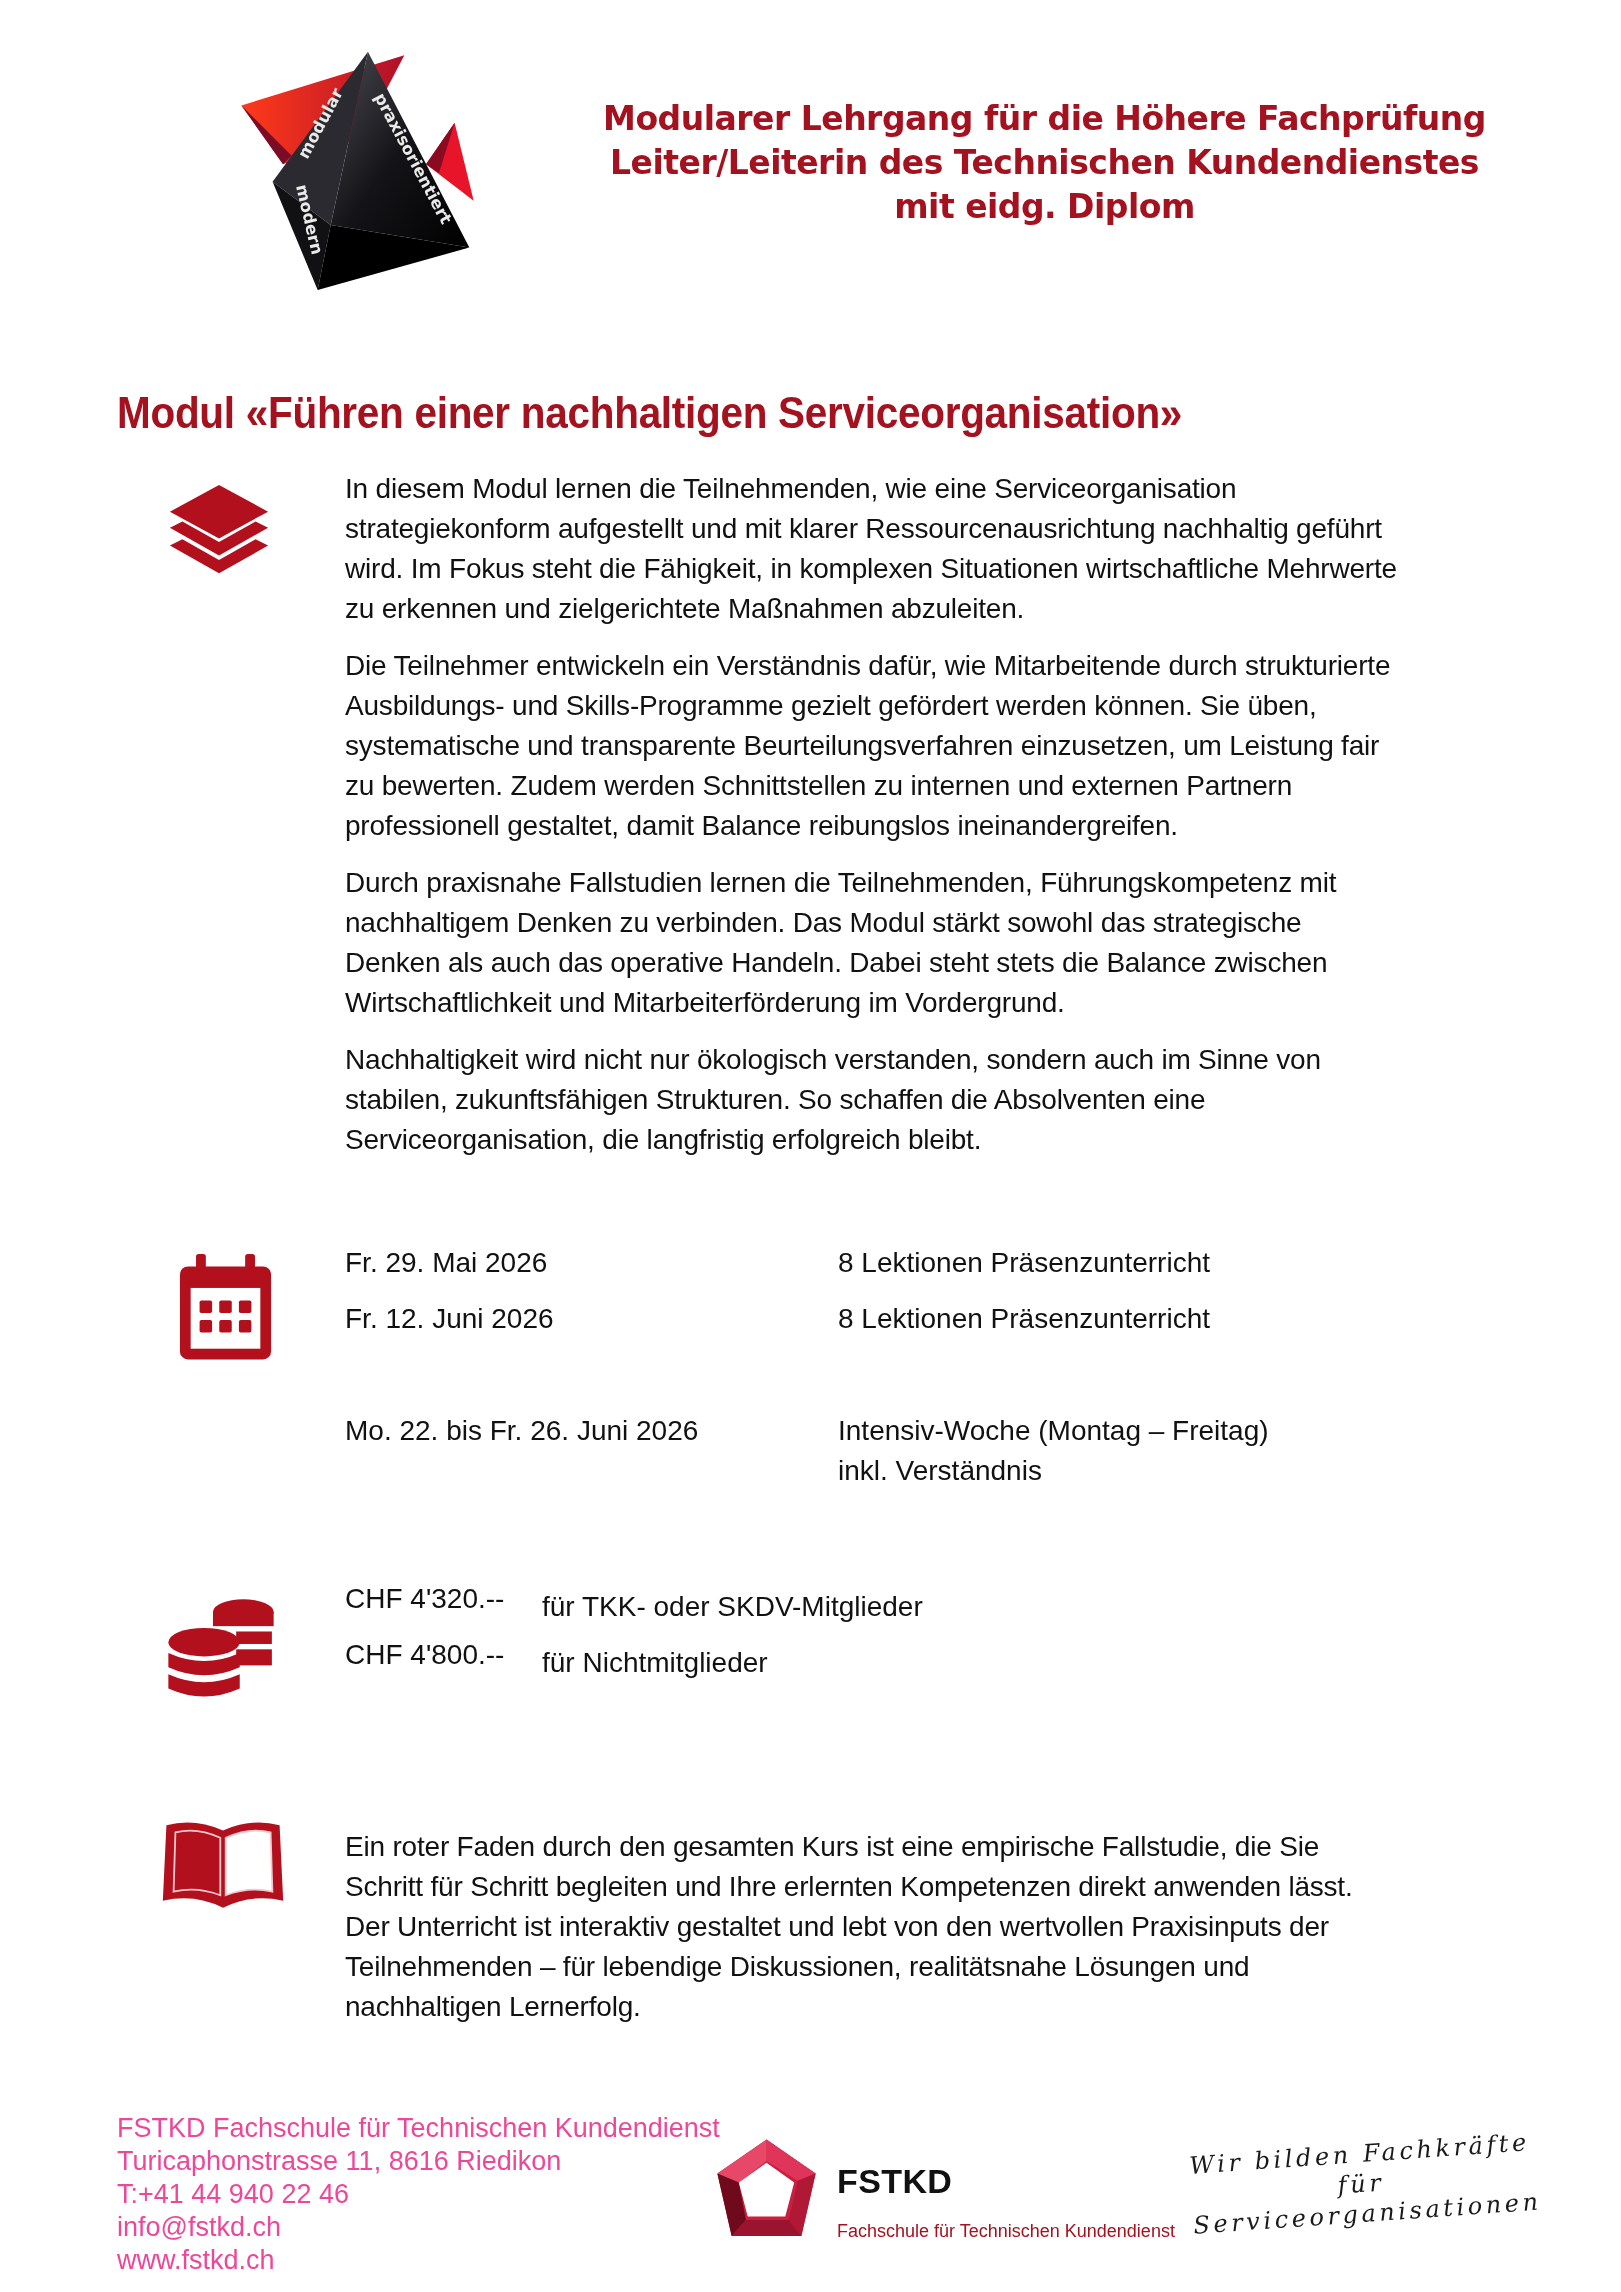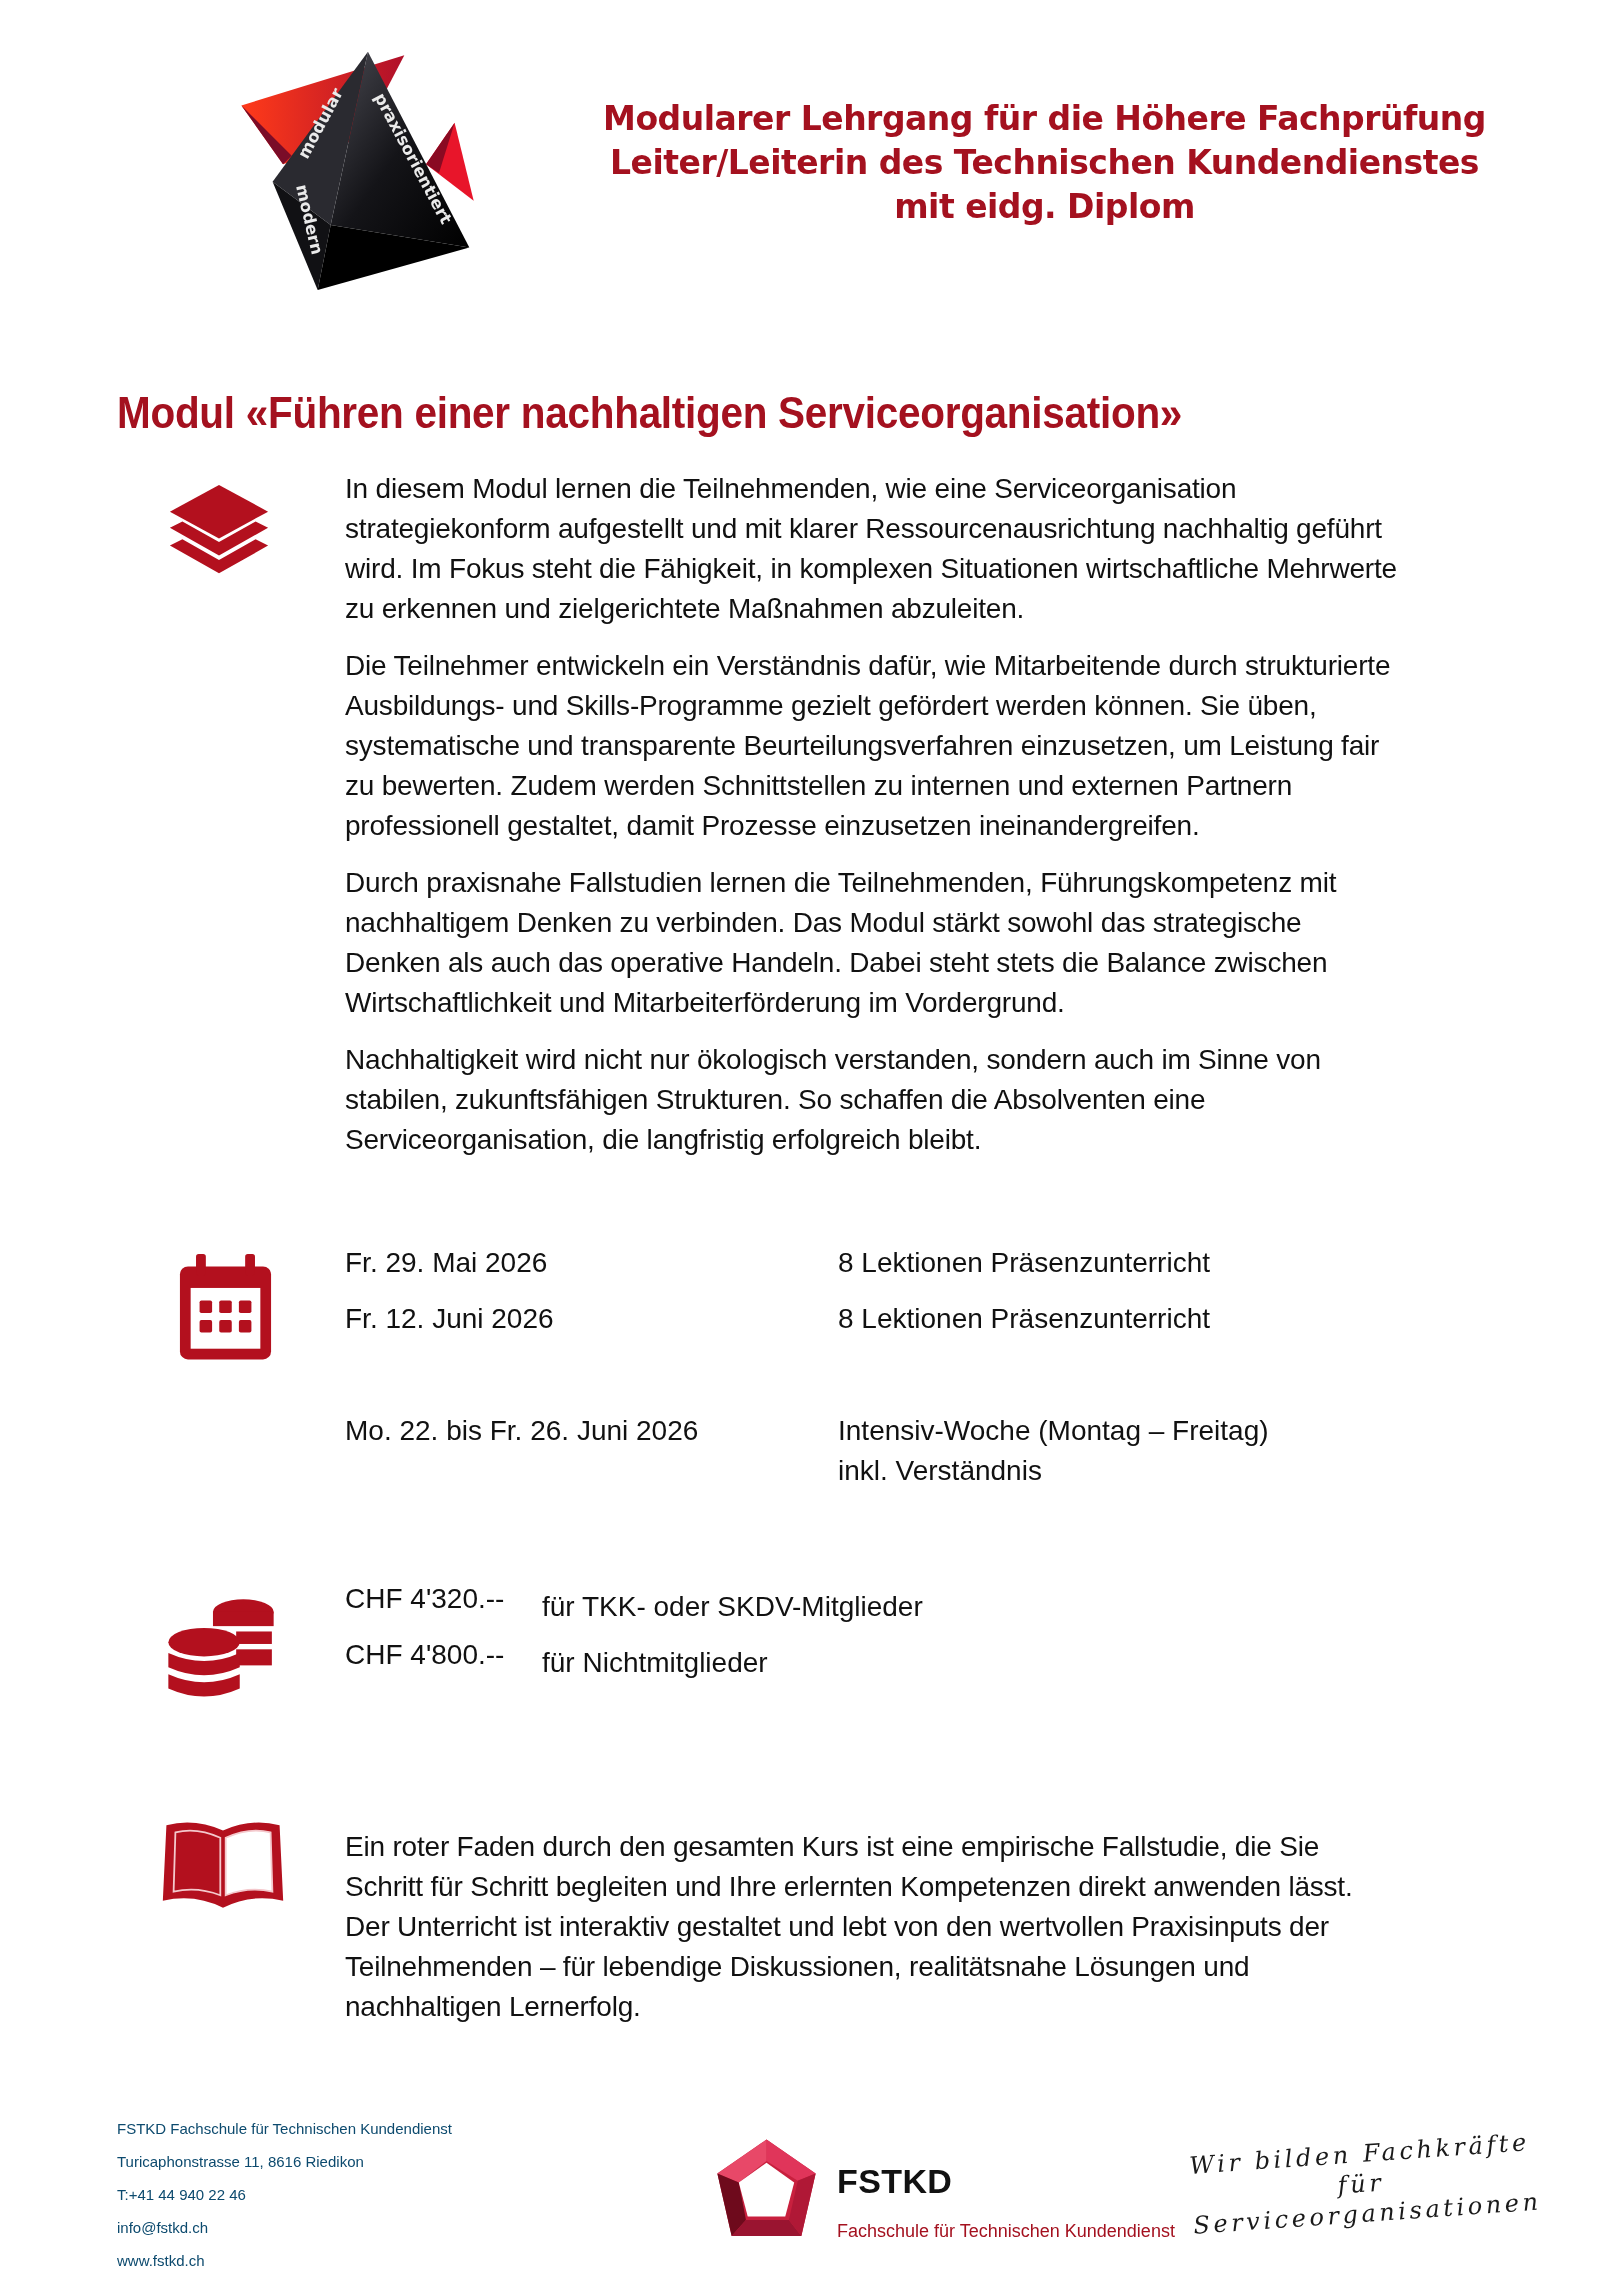--- a/index.html
+++ b/index.html
@@ -94,23 +94,23 @@
       line-height: 40px;
       white-space: nowrap;
     }
     .price-row .amount { position: absolute; left: 0; top: 0; }
     .price-row .audience { position: absolute; left: 197px; top: 8px; }
 
     
     .footer-address {
       left: 117px;
       top: 2112px;
-      font-size: 15px;
+      font-size: 27px;
       line-height: 33px;
-      color: #0c4a6e;
+      color: #ec4899;
       white-space: nowrap;
     }
     .footer-logo {
       left: 712px;
       top: 2136px;
       width: 109px;
       height: 109px;
     }
     .footer-brand {
       left: 837px;
@@ -201,21 +201,21 @@
     <span>In diesem Modul lernen die Teilnehmenden, wie eine Serviceorganisation</span><br>
     <span>strategiekonform aufgestellt und mit klarer Ressourcenausrichtung nachhaltig geführt</span><br>
     <span>wird. Im Fokus steht die Fähigkeit, in komplexen Situationen wirtschaftliche Mehrwerte</span><br>
     <span>zu erkennen und zielgerichtete Maßnahmen abzuleiten.</span>
   </p>
   <p class="para">
     <span>Die Teilnehmer entwickeln ein Verständnis dafür, wie Mitarbeitende durch strukturierte</span><br>
     <span>Ausbildungs- und Skills-Programme gezielt gefördert werden können. Sie üben,</span><br>
     <span>systematische und transparente Beurteilungsverfahren einzusetzen, um Leistung fair</span><br>
     <span>zu bewerten. Zudem werden Schnittstellen zu internen und externen Partnern</span><br>
-    <span>professionell gestaltet, damit Prozesse einzusetzen ineinandergreifen.</span>
+    <span>professionell gestaltet, damit Balance reibungslos ineinandergreifen.</span>
   </p>
   <p class="para">
     <span>Durch praxisnahe Fallstudien lernen die Teilnehmenden, Führungskompetenz mit</span><br>
     <span>nachhaltigem Denken zu verbinden. Das Modul stärkt sowohl das strategische</span><br>
     <span>Denken als auch das operative Handeln. Dabei steht stets die Balance zwischen</span><br>
     <span>Wirtschaftlichkeit und Mitarbeiterförderung im Vordergrund.</span>
   </p>
   <p class="para">
     <span>Nachhaltigkeit wird nicht nur ökologisch verstanden, sondern auch im Sinne von</span><br>
     <span>stabilen, zukunftsfähigen Strukturen. So schaffen die Absolventen eine</span><br>

